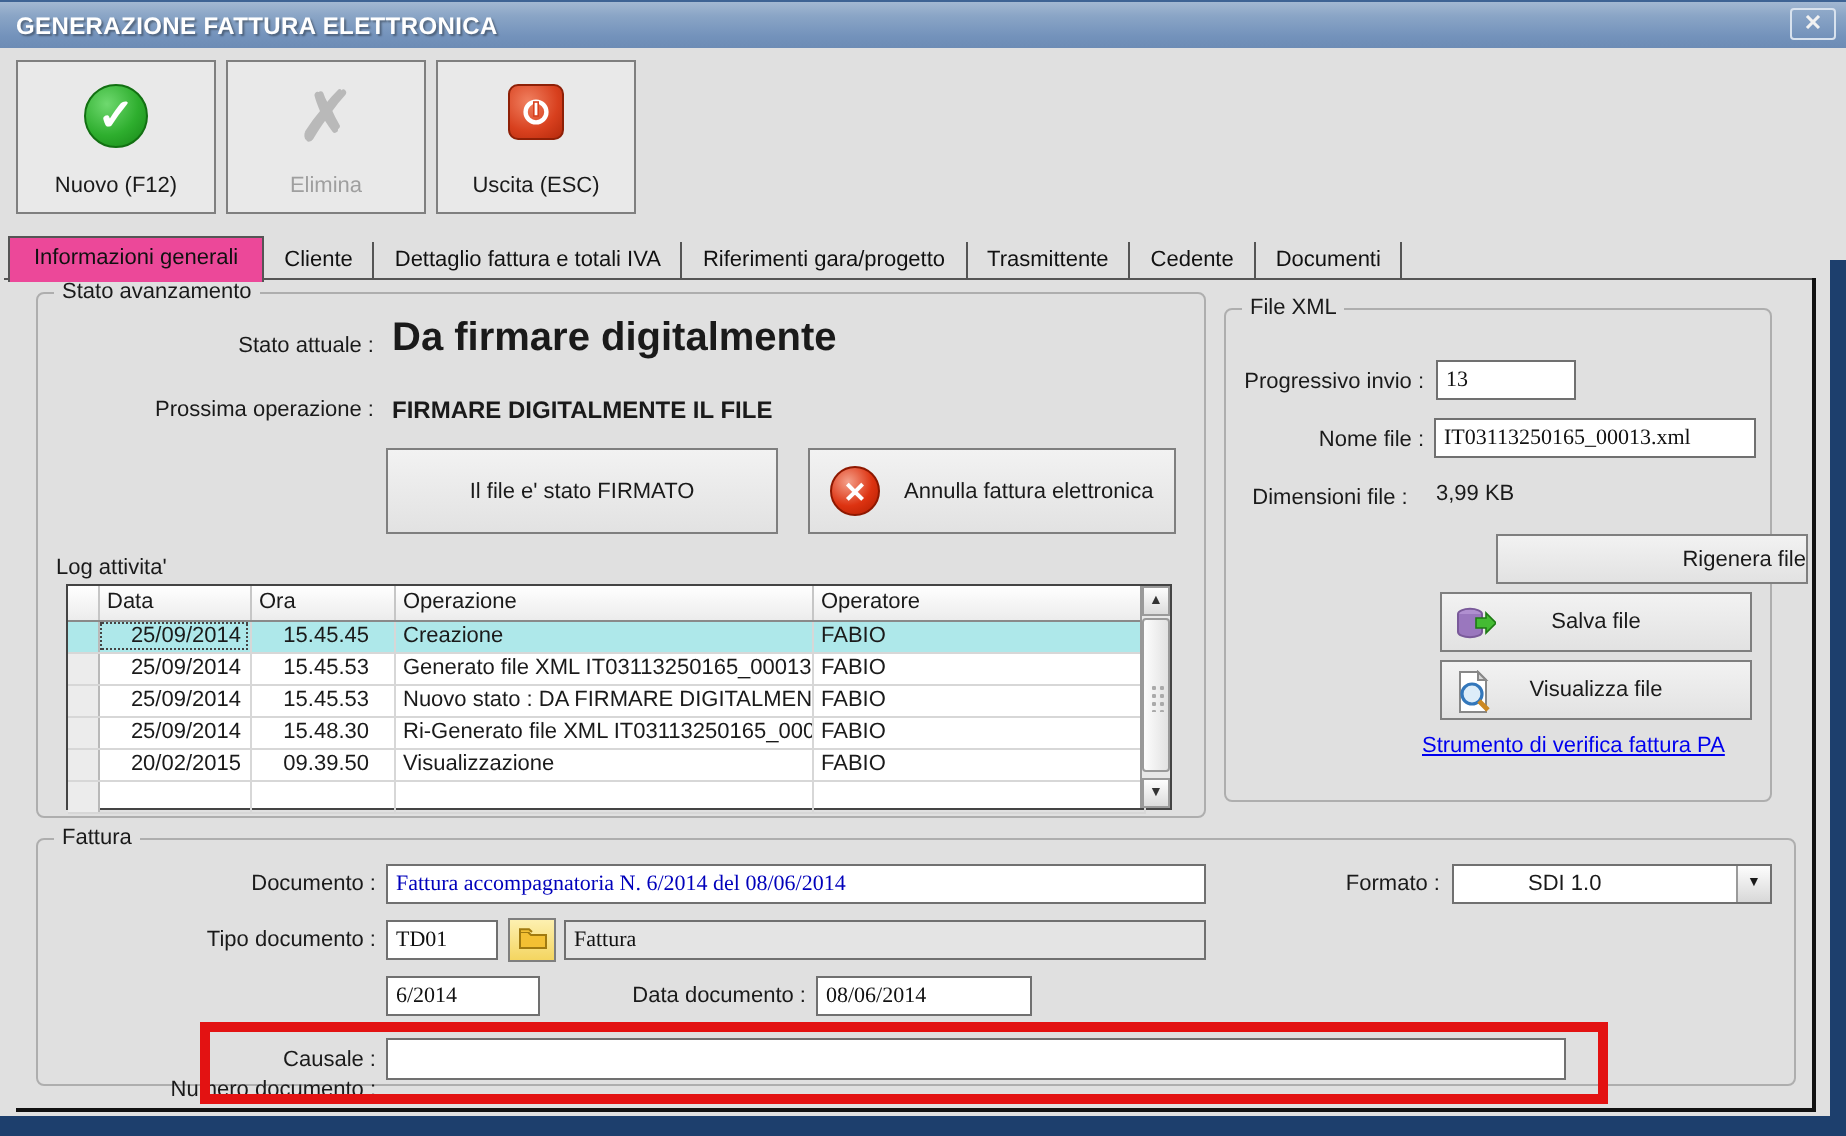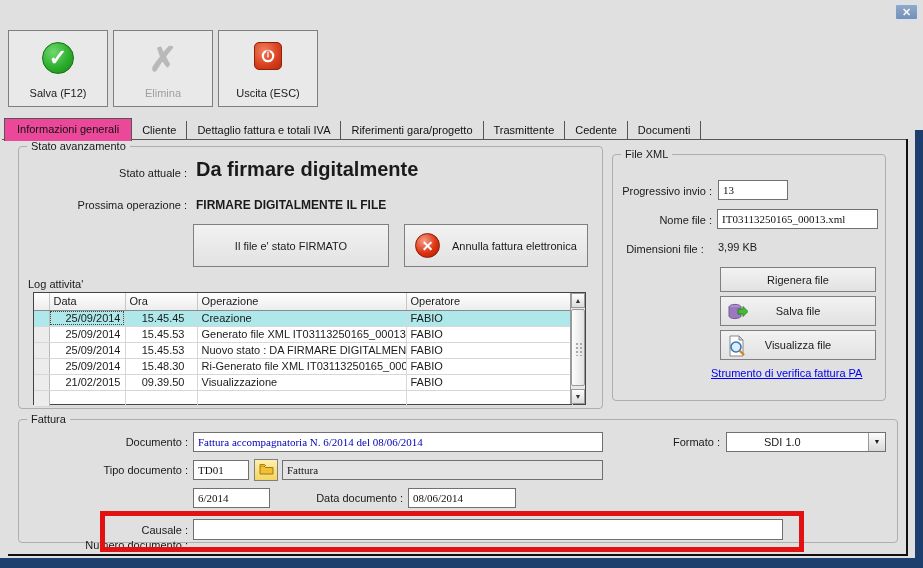--- a/index.html
+++ b/index.html
@@ -92,25 +92,28 @@
     border:5px solid #e31212; pointer-events:none; z-index:9; }
 
   .big-state { position:absolute; font-size:20px; font-weight:bold; }
   .med-state { position:absolute; font-size:12px; font-weight:bold; }
 </style>
 </head>
 <body>
 
 <div class="window">
 
+  <div class="titlebar">
+    <span class="titlebar-text">GENERAZIONE FATTURA ELETTRONICA</span>
+  </div>
   <div class="close-btn">✕</div>
 
   <div class="toolbtn" style="left:8px;">
     <span class="ic ic-check">✓</span>
-    <span>Salva (F12)</span>
+    <span>Nuovo (F12)</span>
   </div>
   <div class="toolbtn disabled" style="left:113px;">
     <span class="ic ic-xgray">✗</span>
     <span>Elimina</span>
   </div>
   <div class="toolbtn" style="left:218px;">
     <span class="ic ic-power">
       <svg width="16" height="16" viewBox="0 0 16 16">
         <circle cx="8" cy="8" r="5.2" fill="none" stroke="#ffffff" stroke-width="2.2"></circle>
         <rect x="6.9" y="3" width="2.2" height="7" fill="#ffffff" stroke="#d8401e" stroke-width="0.8"></rect>
@@ -191,21 +194,21 @@
       </tr>
       <tr>
         <td class="rowsel"></td>
         <td class="c-data">25/09/2014</td>
         <td class="c-ora">15.48.30</td>
         <td>Ri-Generato file XML IT03113250165_0001...</td>
         <td>FABIO</td>
       </tr>
       <tr>
         <td class="rowsel"></td>
-        <td class="c-data">21/02/2015</td>
+        <td class="c-data">20/02/2015</td>
         <td class="c-ora">09.39.50</td>
         <td>Visualizzazione</td>
         <td>FABIO</td>
       </tr>
       <tr>
         <td class="rowsel"></td>
         <td></td>
             <td></td>
         <td></td>
             <td></td>
@@ -224,21 +227,21 @@
   <div class="grp" style="left:612px; top:154px; width:274px; height:247px;">
     <span class="legend">File XML</span>
   </div>
   <span class="lbl" style="left:618px; top:185px; width:94px;">Progressivo invio :</span>
   <input class="inp" style="left: 718px; top: 180px; width: 70px; height: 20px;" value="13">
   <span class="lbl" style="left:618px; top:214px; width:94px;">Nome file :</span>
   <input class="inp" style="left: 717px; top: 209px; width: 161px; height: 20px;" value="IT03113250165_00013.xml">
   <span class="lbl" style="left:618px; top:243px; width:94px;text-align:center;">Dimensioni file :</span>
   <span style="position:absolute; left:718px; top:241px;">3,99 KB</span>
 
-  <div class="btn3d" style="left:720px; top:267px; width:156px; height:25px;">
+  <div class="btn3d" style="left:748px; top:267px; width:156px; height:25px;justify-content:flex-end;">
     <span>Rigenera file</span>
   </div>
   <div class="btn3d" style="left:720px; top:330px; width:156px; height:30px;">
     <span style="position:absolute; left:5px; top:4px;">
       <svg width="22" height="22" viewBox="0 0 22 22">
         <path d="M4 1 h9 l4 4 v16 h-13 z" fill="#ffffff" stroke="#888"></path>
         <path d="M13 1 l4 4 h-4 z" fill="#d8d8d8" stroke="#888"></path>
         <circle cx="10" cy="12" r="5" fill="#cfe6f7" fill-opacity="0.7" stroke="#3377bb" stroke-width="1.6"></circle>
         <line x1="13.5" y1="15.5" x2="18" y2="20" stroke="#cc8822" stroke-width="2.4"></line>
       </svg>

